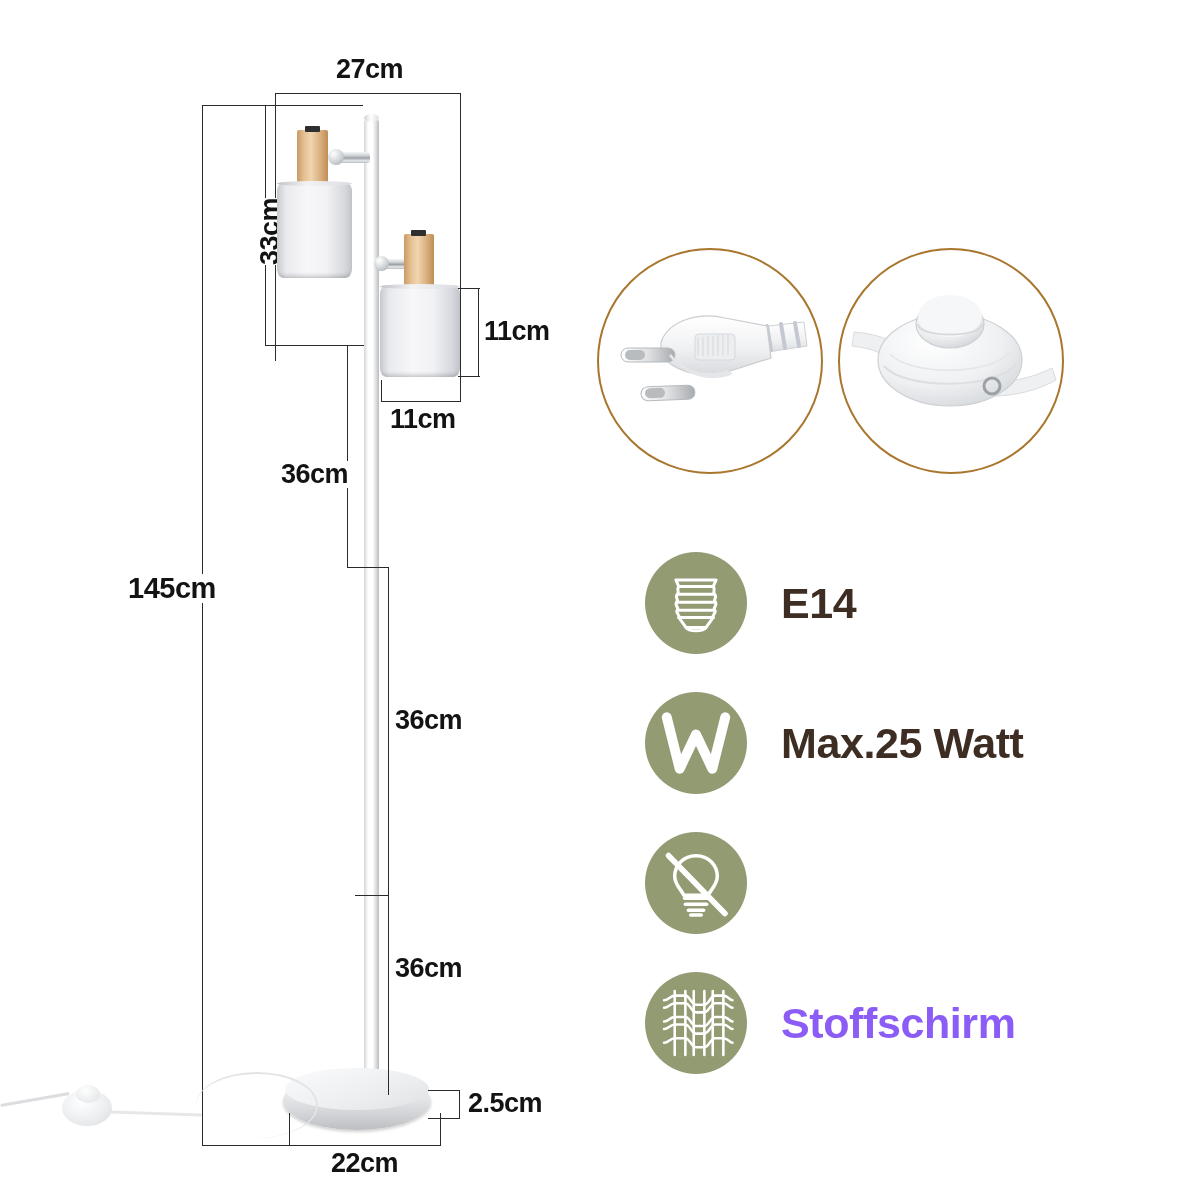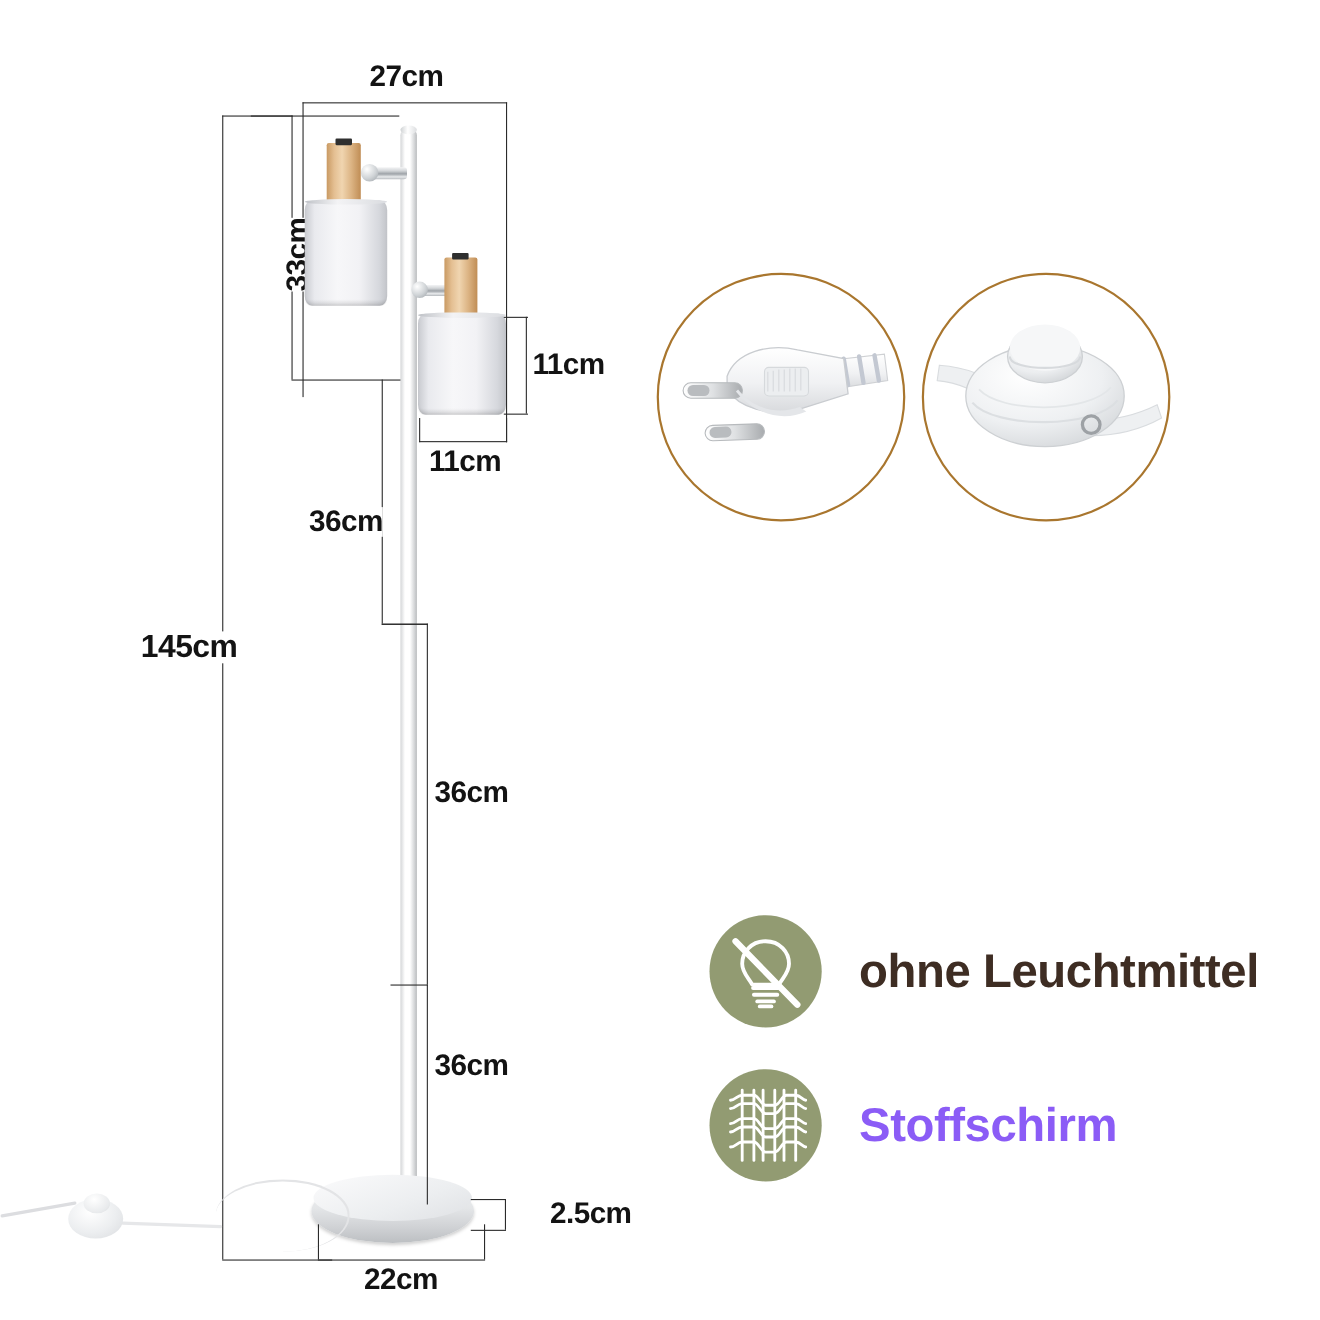--- a/index.html
+++ b/index.html
@@ -227,21 +227,21 @@
     <div class="dim-line dim-v" style="left:388px; top:567px; height:328px;"></div>
     <div class="dim-line dim-h" style="left:355px; top:895px; width:34px;"></div>
     <div class="dim-label" style="left:395px; top:707px; font-size:27px;">36cm</div>
 
     <div class="dim-line dim-v" style="left:388px; top:895px; height:200px;"></div>
     <div class="dim-label" style="left:395px; top:955px; font-size:27px;">36cm</div>
 
     <div class="dim-line dim-h" style="left:428px; top:1090px; width:32px;"></div>
     <div class="dim-line dim-v" style="left:459px; top:1090px; height:28px;"></div>
     <div class="dim-line dim-h" style="left:428px; top:1118px; width:32px;"></div>
-    <div class="dim-label" style="left:468px; top:1090px; font-size:27px;margin-left:32px;">2.5cm</div>
+    <div class="dim-label" style="left:468px; top:1090px; font-size:27px;">2.5cm</div>
 
     <div class="dim-line dim-v" style="left:289px; top:1113px; height:32px;"></div>
     <div class="dim-line dim-h" style="left:289px; top:1145px; width:152px;"></div>
     <div class="dim-line dim-v" style="left:440px; top:1113px; height:32px;"></div>
     <div class="dim-label" style="left:331px; top:1150px; font-size:27px;">22cm</div>
   </div>
 
   <div class="detail-circle" style="left:597px; top:248px; width:222px; height:222px;">
     <svg viewBox="0 0 222 222" width="222" height="222">
       <defs>
@@ -298,37 +298,60 @@
       <path d="M50 104 C70 126, 150 126, 170 102" stroke="#e3e6e8" stroke-width="1.6" fill="none"></path>
 
       <ellipse cx="110" cy="74" rx="34" ry="24" fill="url(#knobG)" stroke="#cdd0d3" stroke-width="1.2"></ellipse>
       <ellipse cx="110" cy="66" rx="32" ry="21" fill="#f6f7f8"></ellipse>
       <path d="M78 74 C78 88, 142 88, 142 74" stroke="#d7dadd" stroke-width="2" fill="none"></path>
 
       <circle cx="152" cy="136" r="8" fill="none" stroke="#9da1a5" stroke-width="3"></circle>
     </svg>
   </div>
 
-
+  <div class="feature-row" style="left:645px; top:552px;">
+    <div class="feature-badge" style="background:#929b72;">
+      <svg viewBox="0 0 100 100" width="72" height="72">
+        <g fill="none" stroke="#ffffff" stroke-width="4.2" stroke-linejoin="round" stroke-linecap="round">
+          <path d="M22 18 L78 18 L74 27 L26 27 Z"></path>
+          <path d="M26 27 C22 32, 28 34, 24 38 L76 38 C72 34, 78 32, 74 27"></path>
+          <path d="M24 38 C20 43, 27 45, 23 49 L77 49 C73 45, 80 43, 76 38"></path>
+          <path d="M23 49 C20 54, 27 56, 24 60 L76 60 C73 56, 80 54, 77 49"></path>
+          <path d="M24 60 C21 64, 28 66, 26 70 L74 70 C72 66, 79 64, 76 60"></path>
+          <path d="M26 70 L36 84 L64 84 L74 70"></path>
+          <path d="M36 84 C40 90, 60 90, 64 84"></path>
+        </g>
+      </svg>
+    </div>
+    <div class="feature-label" style="color:#3e2d23;">E14</div>
+  </div>
+
+  <div class="feature-row" style="left:645px; top:692px;">
+    <div class="feature-badge" style="background:#929b72;">
+      <svg viewBox="0 0 100 100" width="86" height="86">
+        <path d="M16 20 L31 80 L50 40 L69 80 L84 20" fill="none" stroke="#ffffff" stroke-width="11.5" stroke-linecap="round" stroke-linejoin="round"></path>
+      </svg>
+    </div>
+    <div class="feature-label" style="color:#3e2d23;">Max.25 Watt</div>
+  </div>
 
   <div class="feature-row" style="left:645px; top:832px;">
     <div class="feature-badge" style="background:#929b72;">
       <svg viewBox="0 0 100 100" width="76" height="76">
         <g fill="none" stroke="#ffffff" stroke-width="4.6" stroke-linecap="round" stroke-linejoin="round">
           <path d="M50 14 C33 14, 22 27, 22 41 C22 52, 30 58, 34 66 L66 66 C70 58, 78 52, 78 41 C78 27, 67 14, 50 14 Z"></path>
           <path d="M35 70 L65 70"></path>
           <path d="M36 78 L64 78"></path>
           <path d="M40 86 L60 86"></path>
           <path d="M43 92 L57 92"></path>
         </g>
         <path d="M14 14 L88 90" stroke="#ffffff" stroke-width="7.5" stroke-linecap="round"></path>
         <path d="M14 14 L88 90" stroke="#929b72" stroke-width="2.4" stroke-linecap="round" opacity="0"></path>
       </svg>
     </div>
-    <div class="feature-label" style="color:#3e2d23;">ohne Leuchtmittel</div>
   </div>
 
   <div class="feature-row" style="left:645px; top:972px;">
     <div class="feature-badge" style="background:#929b72;">
       <svg viewBox="0 0 100 100" width="76" height="76">
         <g fill="none" stroke="#ffffff" stroke-width="3.4" stroke-linecap="round" stroke-linejoin="round">
 
           <path d="M22 8 L22 92 M36 8 L36 92"></path>
           <path d="M47 8 L47 92 M61 8 L61 92"></path>
           <path d="M72 8 L72 92 M86 8 L86 92"></path>

